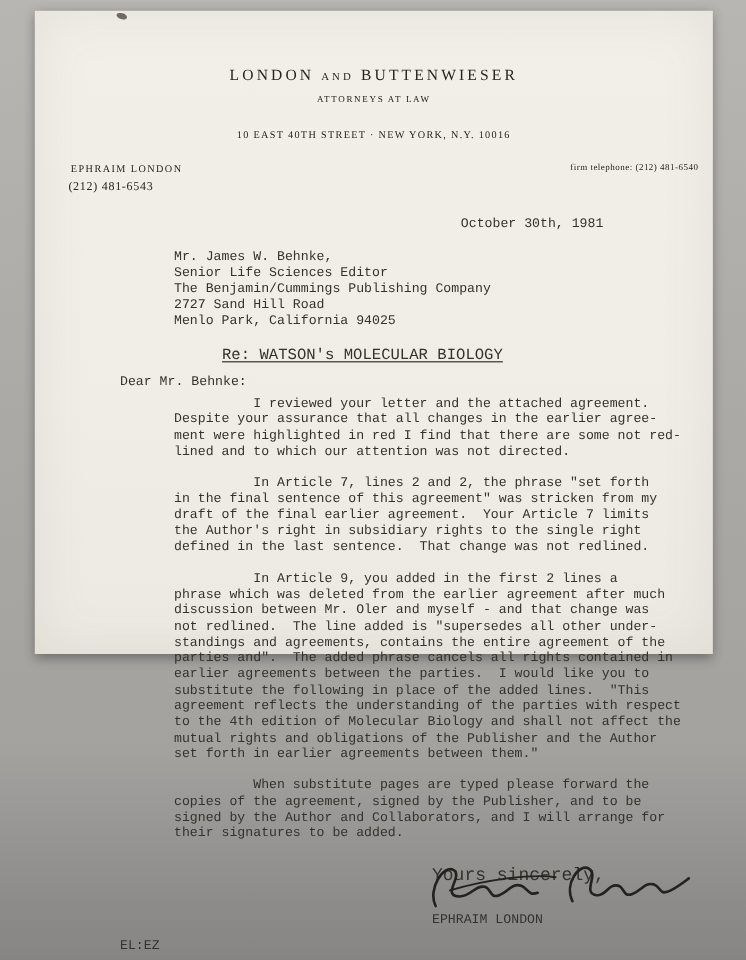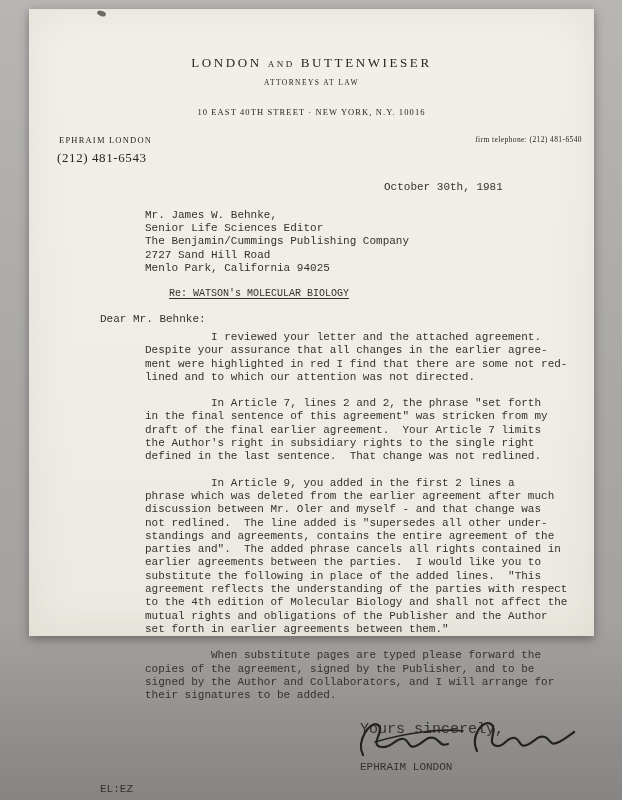--- a/index.html
+++ b/index.html
@@ -11,21 +11,21 @@
     overflow: hidden;
     font-family: "Liberation Mono", "DejaVu Sans Mono", monospace;
   }
   .backdrop {
     position: absolute; inset: 0;
     background: linear-gradient(180deg, #b7b6b3 0%, #aaa9a6 45%, #a3a29f 78%, #8e8d8b 93%, #868583 100%);
   }
   .paper {
     position: absolute;
     left: 29px; top: 9px;
-    width: 565px; height: 627px;
+    width: 565px; height: 536px;
     background: linear-gradient(180deg, #f1efe8 0%, #efede6 60%, #ebe9e1 100%);
     box-shadow: 0 3px 9px rgba(40,38,34,0.45), inset 0 0 45px rgba(120,110,90,0.10);
     color: #34322c;
   }
   .speck {
     position: absolute; left: 68px; top: 2px;
     width: 9px; height: 5px; background: #55534e;
     border-radius: 50%; transform: rotate(18deg);
     opacity: 0.85;
   }
@@ -55,38 +55,38 @@
   .contact-row {
     position: absolute; top: 126px; left: 30px; right: 12px;
     display: flex; justify-content: space-between; align-items: flex-start;
     font-family: "Liberation Serif", "DejaVu Serif", serif;
     color: #26251f;
   }
   .attorney-name {
     font-size: 8.5px; letter-spacing: 1.2px;
   }
   .attorney-phone {
-    font-size: 13px; letter-spacing: 0.6px; margin-top: 5px; margin-left: -2px;
+    font-size: 10px; letter-spacing: 0.6px; margin-top: 5px; margin-left: -2px;
   }
   .firm-phone {
     font-size: 7.5px; letter-spacing: 0.4px;
   }
   .pre { white-space: pre; margin-left: 45px; }
   .date {
     position: absolute; left: 341px; top: 172px;
     font-size: 11px;
     margin-left: 14px;
   }
   .recipient {
     position: absolute; left: 71px; top: 200px;
     font-size: 11px; line-height: 13.2px;
   }
   .subject {
-    position: absolute; left: 140px; top: 279px;
-    font-size: 10px;
+    position: absolute; left: 156px; top: 279px;
+    font-size: 13px;
     text-decoration: underline;
     text-underline-offset: 2px;
   }
   .salutation {
     position: absolute; left: 71px; top: 304px;
     font-size: 11px;
   }
   .body-text {
     position: absolute; left: 71px; top: 322px;
     font-size: 11px; line-height: 13.3px;

